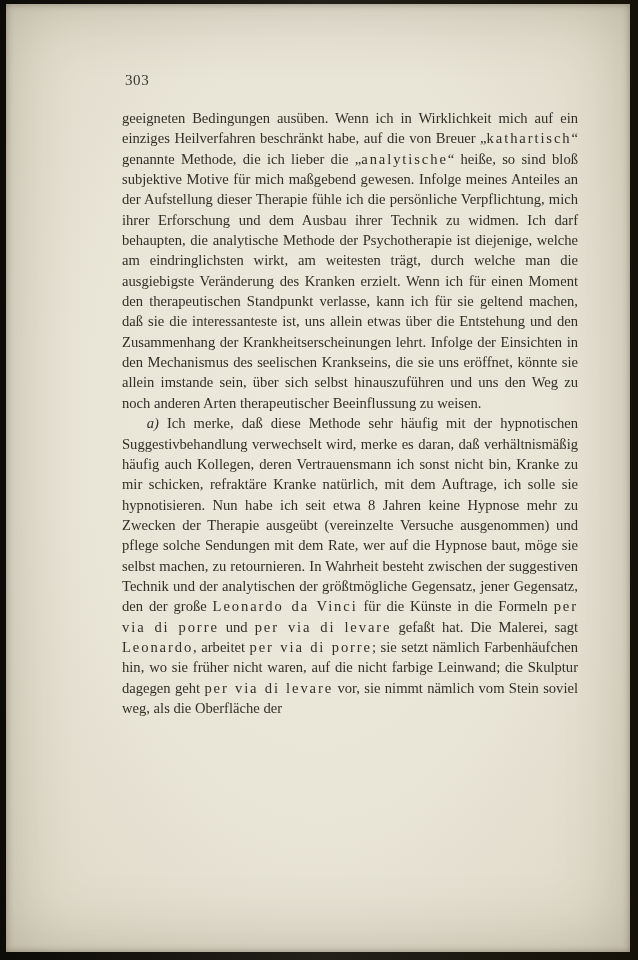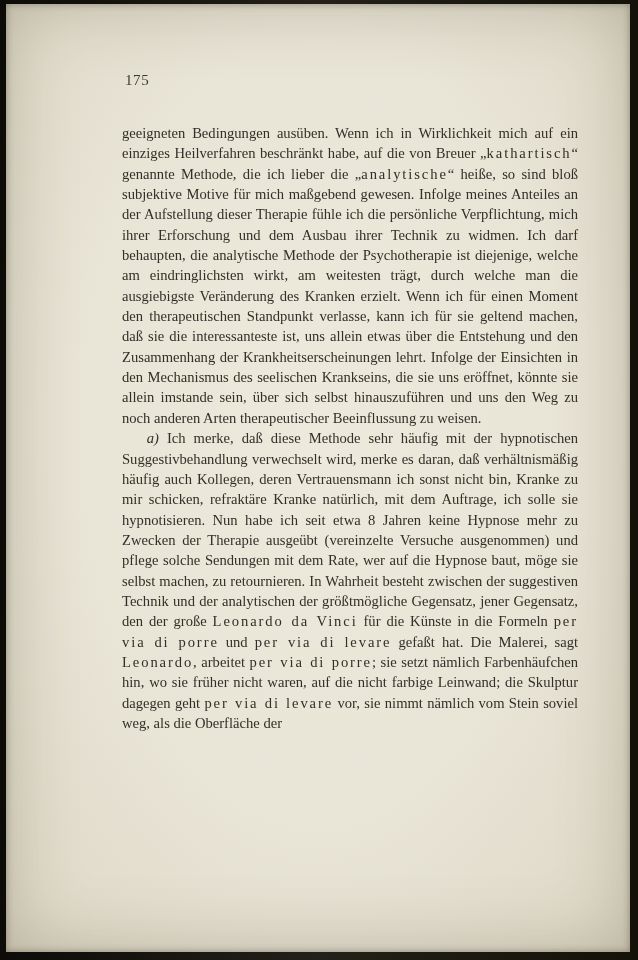--- a/index.html
+++ b/index.html
@@ -30,31 +30,30 @@
     letter-spacing: 0.6px;
   }
   .text-block {
     position: absolute;
     left: 116px; top: 104px;
     width: 456px;
     font-size: 14.6px;
     line-height: 20.35px;
     color: #322f28;
     text-align: justify;
-    margin-top: 15px;
   }
   .text-block p { margin: 0; }
   .text-block p.indent { text-indent: 1.7em; }
   .spaced { letter-spacing: 0.13em; }
   .italic { font-style: italic; }
 </style>
 </head>
 <body>
 
 <div class="scan">
   <div class="page">
-    <div class="page-number">175</div>
+    <div class="page-number">303</div>
     <div class="text-block">
         <p><span>geeigneten Bedingungen ausüben. Wenn ich in Wirklichkeit mich auf ein einziges Heilverfahren beschränkt habe, auf die von Breuer „</span><span class="spaced">kathartisch</span><span>“ genannte Methode, die ich lieber die „</span><span class="spaced">analytische</span><span>“ heiße, so sind bloß subjektive Motive für mich maßgebend gewesen. Infolge meines Anteiles an der Aufstellung dieser Therapie fühle ich die persönliche Verpflichtung, mich ihrer Erforschung und dem Ausbau ihrer Technik zu widmen. Ich darf behaupten, die analytische Methode der Psychotherapie ist diejenige, welche am eindringlichsten wirkt, am weitesten trägt, durch welche man die ausgiebigste Veränderung des Kranken erzielt. Wenn ich für einen Moment den therapeutischen Standpunkt verlasse, kann ich für sie geltend machen, daß sie die interessanteste ist, uns allein etwas über die Entstehung und den Zusammenhang der Krankheitserscheinungen lehrt. Infolge der Einsichten in den Mechanismus des seelischen Krankseins, die sie uns eröffnet, könnte sie allein imstande sein, über sich selbst hinauszuführen und uns den Weg zu noch anderen Arten therapeutischer Beeinflussung zu weisen.</span></p>
         <p class="indent"><span class="italic">a)</span><span> Ich merke, daß diese Methode sehr häufig mit der hypnotischen Suggestivbehandlung verwechselt wird, merke es daran, daß verhältnismäßig häufig auch Kollegen, deren Vertrauensmann ich sonst nicht bin, Kranke zu mir schicken, refraktäre Kranke natürlich, mit dem Auftrage, ich solle sie hypnotisieren. Nun habe ich seit etwa 8 Jahren keine Hypnose mehr zu Zwecken der Therapie ausgeübt (vereinzelte Versuche ausgenommen) und pflege solche Sendungen mit dem Rate, wer auf die Hypnose baut, möge sie selbst machen, zu retournieren. In Wahrheit besteht zwischen der suggestiven Technik und der analytischen der größtmögliche Gegensatz, jener Gegensatz, den der große </span><span class="spaced">Leonardo da Vinci</span><span> für die Künste in die Formeln </span><span class="spaced">per via di porre</span><span> und </span><span class="spaced">per via di levare</span><span> gefaßt hat. Die Malerei, sagt </span><span class="spaced">Leonardo</span><span>, arbeitet </span><span class="spaced">per via di porre</span><span>; sie setzt nämlich Farbenhäufchen hin, wo sie früher nicht waren, auf die nicht farbige Leinwand; die Skulptur dagegen geht </span><span class="spaced">per via di levare</span><span> vor, sie nimmt nämlich vom Stein soviel weg, als die Oberfläche der</span></p>
       </div>
   </div>
 </div>
 
 </body></html>

